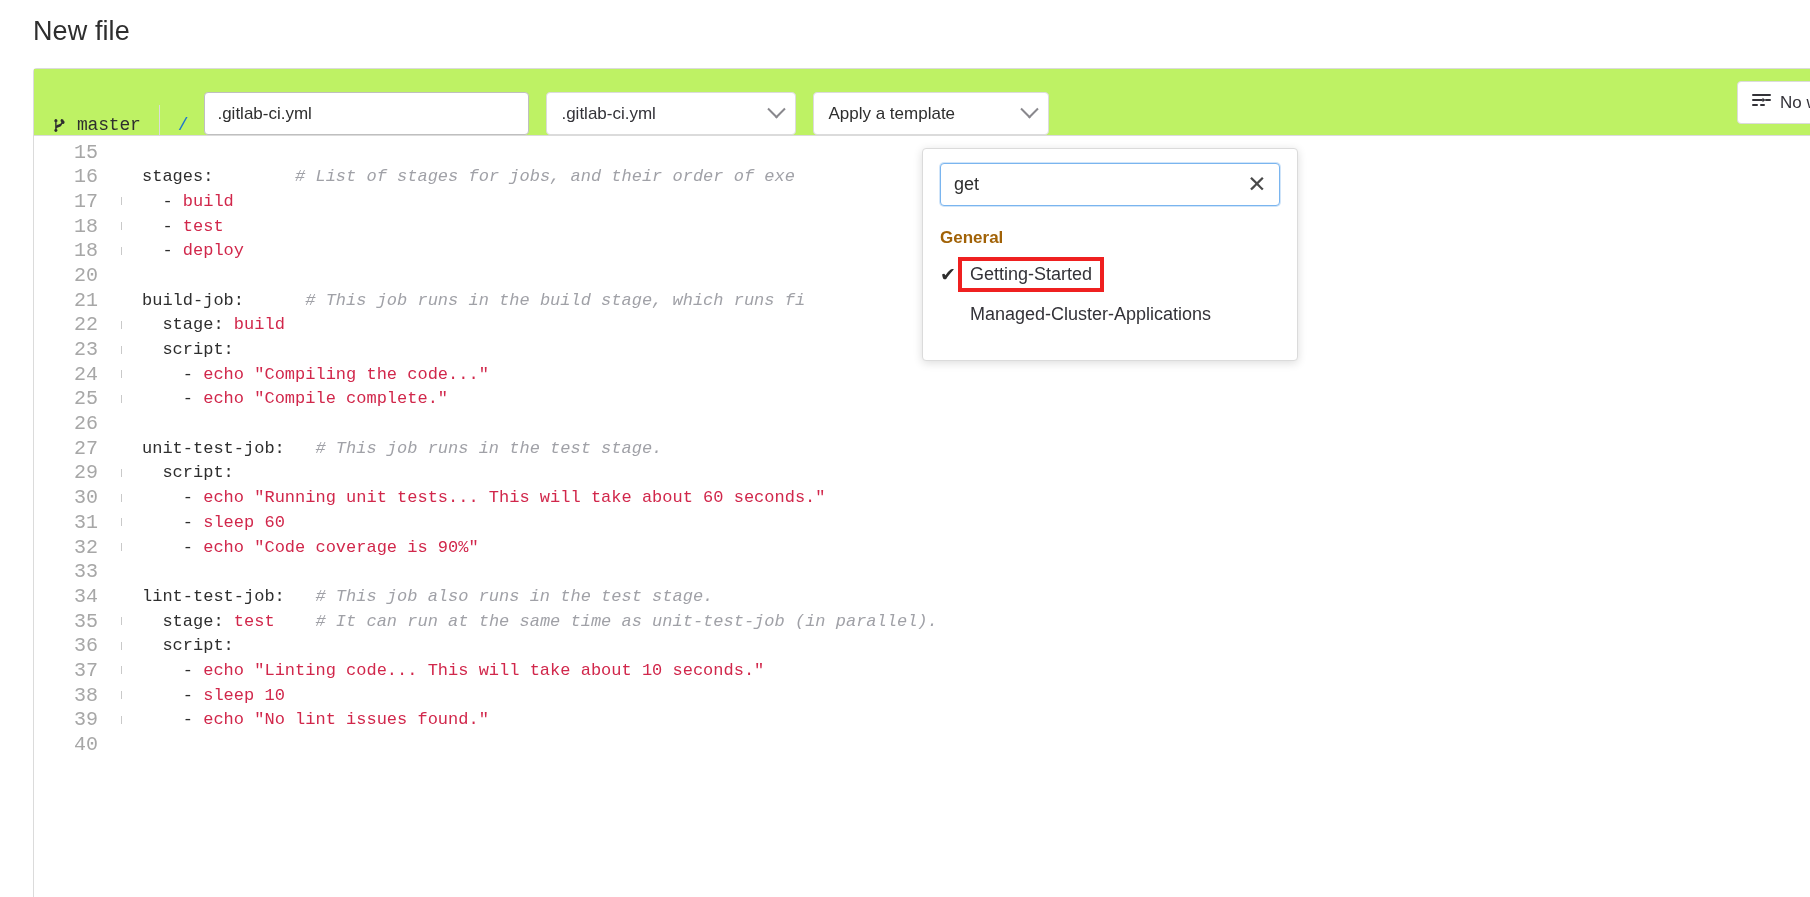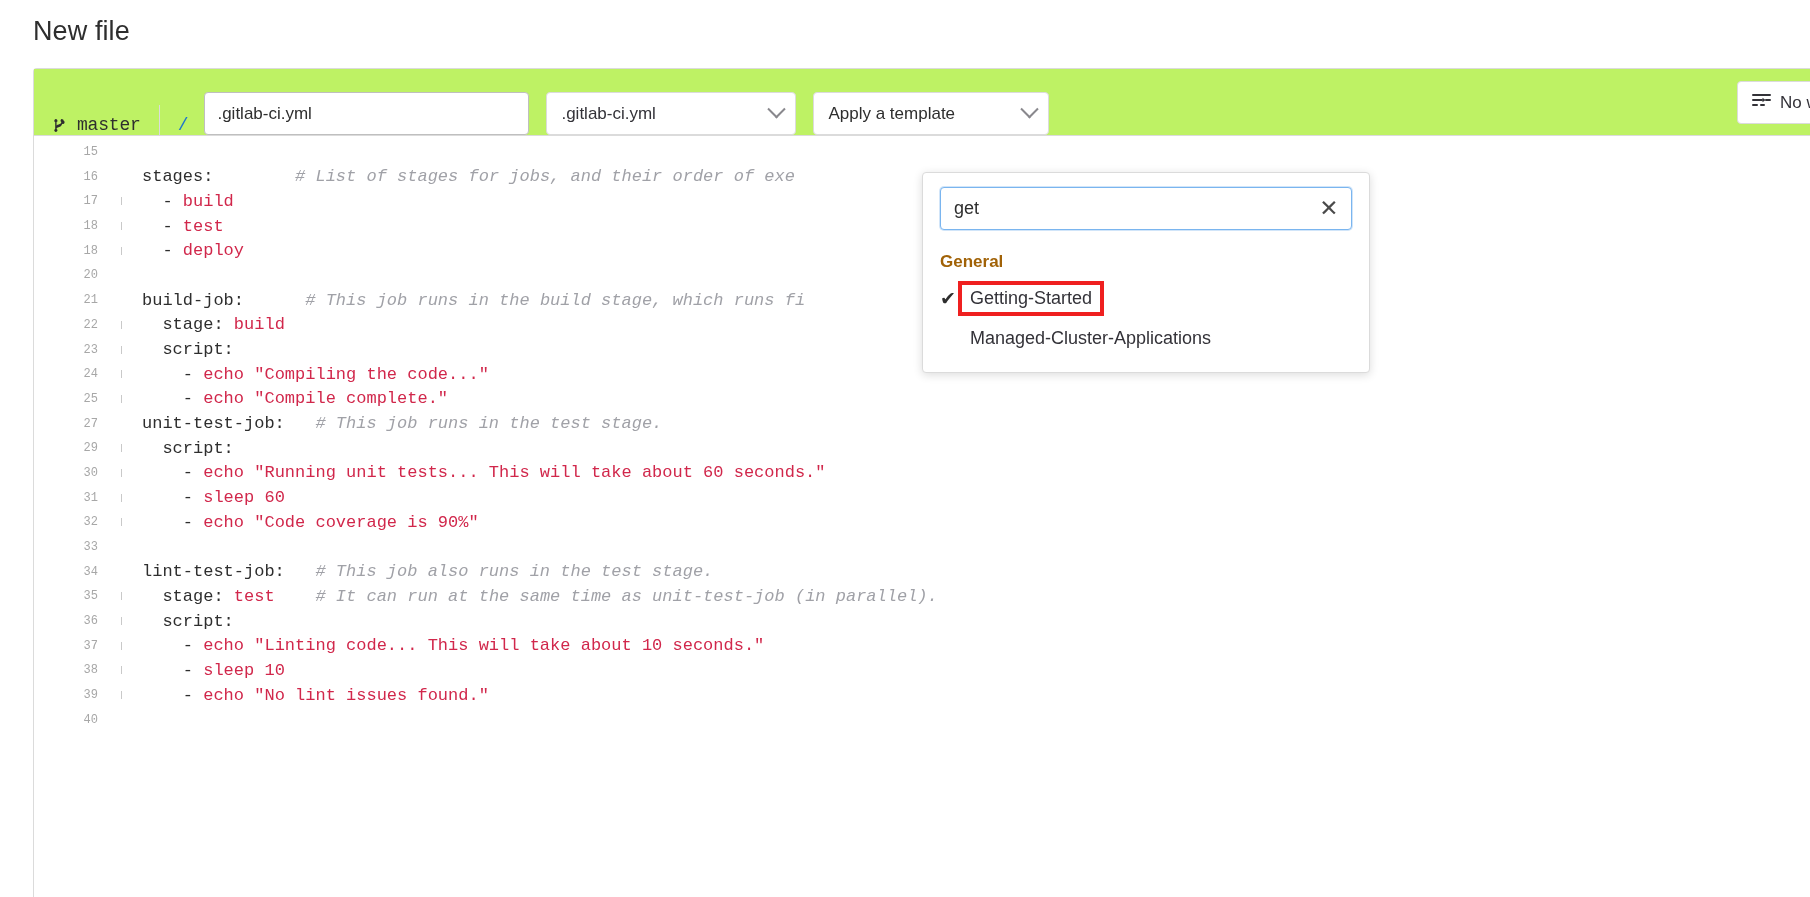--- a/index.html
+++ b/index.html
@@ -143,28 +143,27 @@
     left: 1703px;
     top: 12px;
     width: 160px;
   }
 
   
   .template-dropdown {
     position: absolute;
     left: 922px;
     top: 148px;
-    width: 448px;
+    width: 376px;
     background: #fff;
     border: 1px solid #dbdbdb;
     border-radius: 4px;
     box-shadow: 0 2px 10px rgba(0,0,0,.14);
-    padding: 14px 0 14px 0;
+    padding: 14px 0 26px 0;
     z-index: 50;
-    margin-top: 24px;
   }
 
   .dd-search-wrap {
     position: relative;
     margin: 0 17px 12px 17px;
   }
 
   .dd-search {
     width: 100%;
     height: 43px;
@@ -249,21 +248,21 @@
     font-size: 17px;
     white-space: pre;
   }
 
   .ln {
     width: 78px;
     flex: 0 0 78px;
     text-align: right;
     padding-right: 14px;
     color: #a7a7a7;
-    font-size: 12px;
+    font-size: 20px;
     font-family: "Liberation Mono", monospace;
     user-select: none;
   }
 
   .guide {
     width: 30px;
     flex: 0 0 30px;
     position: relative;
   }
   .guide.on::before {
@@ -346,20 +345,21 @@
         <div class="code-line"><span class="ln">16</span><span class="guide"></span><span class="code-text"><span class="tok-key">stages:</span><span class="tok-plain">        </span><span class="tok-cmt"># List of stages for jobs, and their order of exe</span></span></div>
         <div class="code-line"><span class="ln">17</span><span class="guide on"></span><span class="code-text"><span class="tok-plain">  - </span><span class="tok-val">build</span></span></div>
         <div class="code-line"><span class="ln">18</span><span class="guide on"></span><span class="code-text"><span class="tok-plain">  - </span><span class="tok-val">test</span></span></div>
         <div class="code-line"><span class="ln">18</span><span class="guide on"></span><span class="code-text"><span class="tok-plain">  - </span><span class="tok-val">deploy</span></span></div>
         <div class="code-line"><span class="ln">20</span><span class="guide"></span><span class="code-text"></span></div>
         <div class="code-line"><span class="ln">21</span><span class="guide"></span><span class="code-text"><span class="tok-key">build-job:</span><span class="tok-plain">      </span><span class="tok-cmt"># This job runs in the build stage, which runs fi</span></span></div>
         <div class="code-line"><span class="ln">22</span><span class="guide on"></span><span class="code-text"><span class="tok-key">  stage: </span><span class="tok-val">build</span></span></div>
         <div class="code-line"><span class="ln">23</span><span class="guide on"></span><span class="code-text"><span class="tok-key">  script:</span></span></div>
         <div class="code-line"><span class="ln">24</span><span class="guide on"></span><span class="code-text"><span class="tok-plain">    - </span><span class="tok-str">echo "Compiling the code..."</span></span></div>
         <div class="code-line"><span class="ln">25</span><span class="guide on"></span><span class="code-text"><span class="tok-plain">    - </span><span class="tok-str">echo "Compile complete."</span></span></div>
+        <div class="code-line"><span class="ln">26</span><span class="guide"></span><span class="code-text"></span></div>
         <div class="code-line"><span class="ln">27</span><span class="guide"></span><span class="code-text"><span class="tok-key">unit-test-job:</span><span class="tok-plain">   </span><span class="tok-cmt"># This job runs in the test stage.</span></span></div>
         <div class="code-line"><span class="ln">29</span><span class="guide on"></span><span class="code-text"><span class="tok-key">  script:</span></span></div>
         <div class="code-line"><span class="ln">30</span><span class="guide on"></span><span class="code-text"><span class="tok-plain">    - </span><span class="tok-str">echo "Running unit tests... This will take about 60 seconds."</span></span></div>
         <div class="code-line"><span class="ln">31</span><span class="guide on"></span><span class="code-text"><span class="tok-plain">    - </span><span class="tok-str">sleep 60</span></span></div>
         <div class="code-line"><span class="ln">32</span><span class="guide on"></span><span class="code-text"><span class="tok-plain">    - </span><span class="tok-str">echo "Code coverage is 90%"</span></span></div>
         <div class="code-line"><span class="ln">33</span><span class="guide"></span><span class="code-text"></span></div>
         <div class="code-line"><span class="ln">34</span><span class="guide"></span><span class="code-text"><span class="tok-key">lint-test-job:</span><span class="tok-plain">   </span><span class="tok-cmt"># This job also runs in the test stage.</span></span></div>
         <div class="code-line"><span class="ln">35</span><span class="guide on"></span><span class="code-text"><span class="tok-key">  stage: </span><span class="tok-val">test</span><span class="tok-plain">    </span><span class="tok-cmt"># It can run at the same time as unit-test-job (in parallel).</span></span></div>
         <div class="code-line"><span class="ln">36</span><span class="guide on"></span><span class="code-text"><span class="tok-key">  script:</span></span></div>
         <div class="code-line"><span class="ln">37</span><span class="guide on"></span><span class="code-text"><span class="tok-plain">    - </span><span class="tok-str">echo "Linting code... This will take about 10 seconds."</span></span></div>

